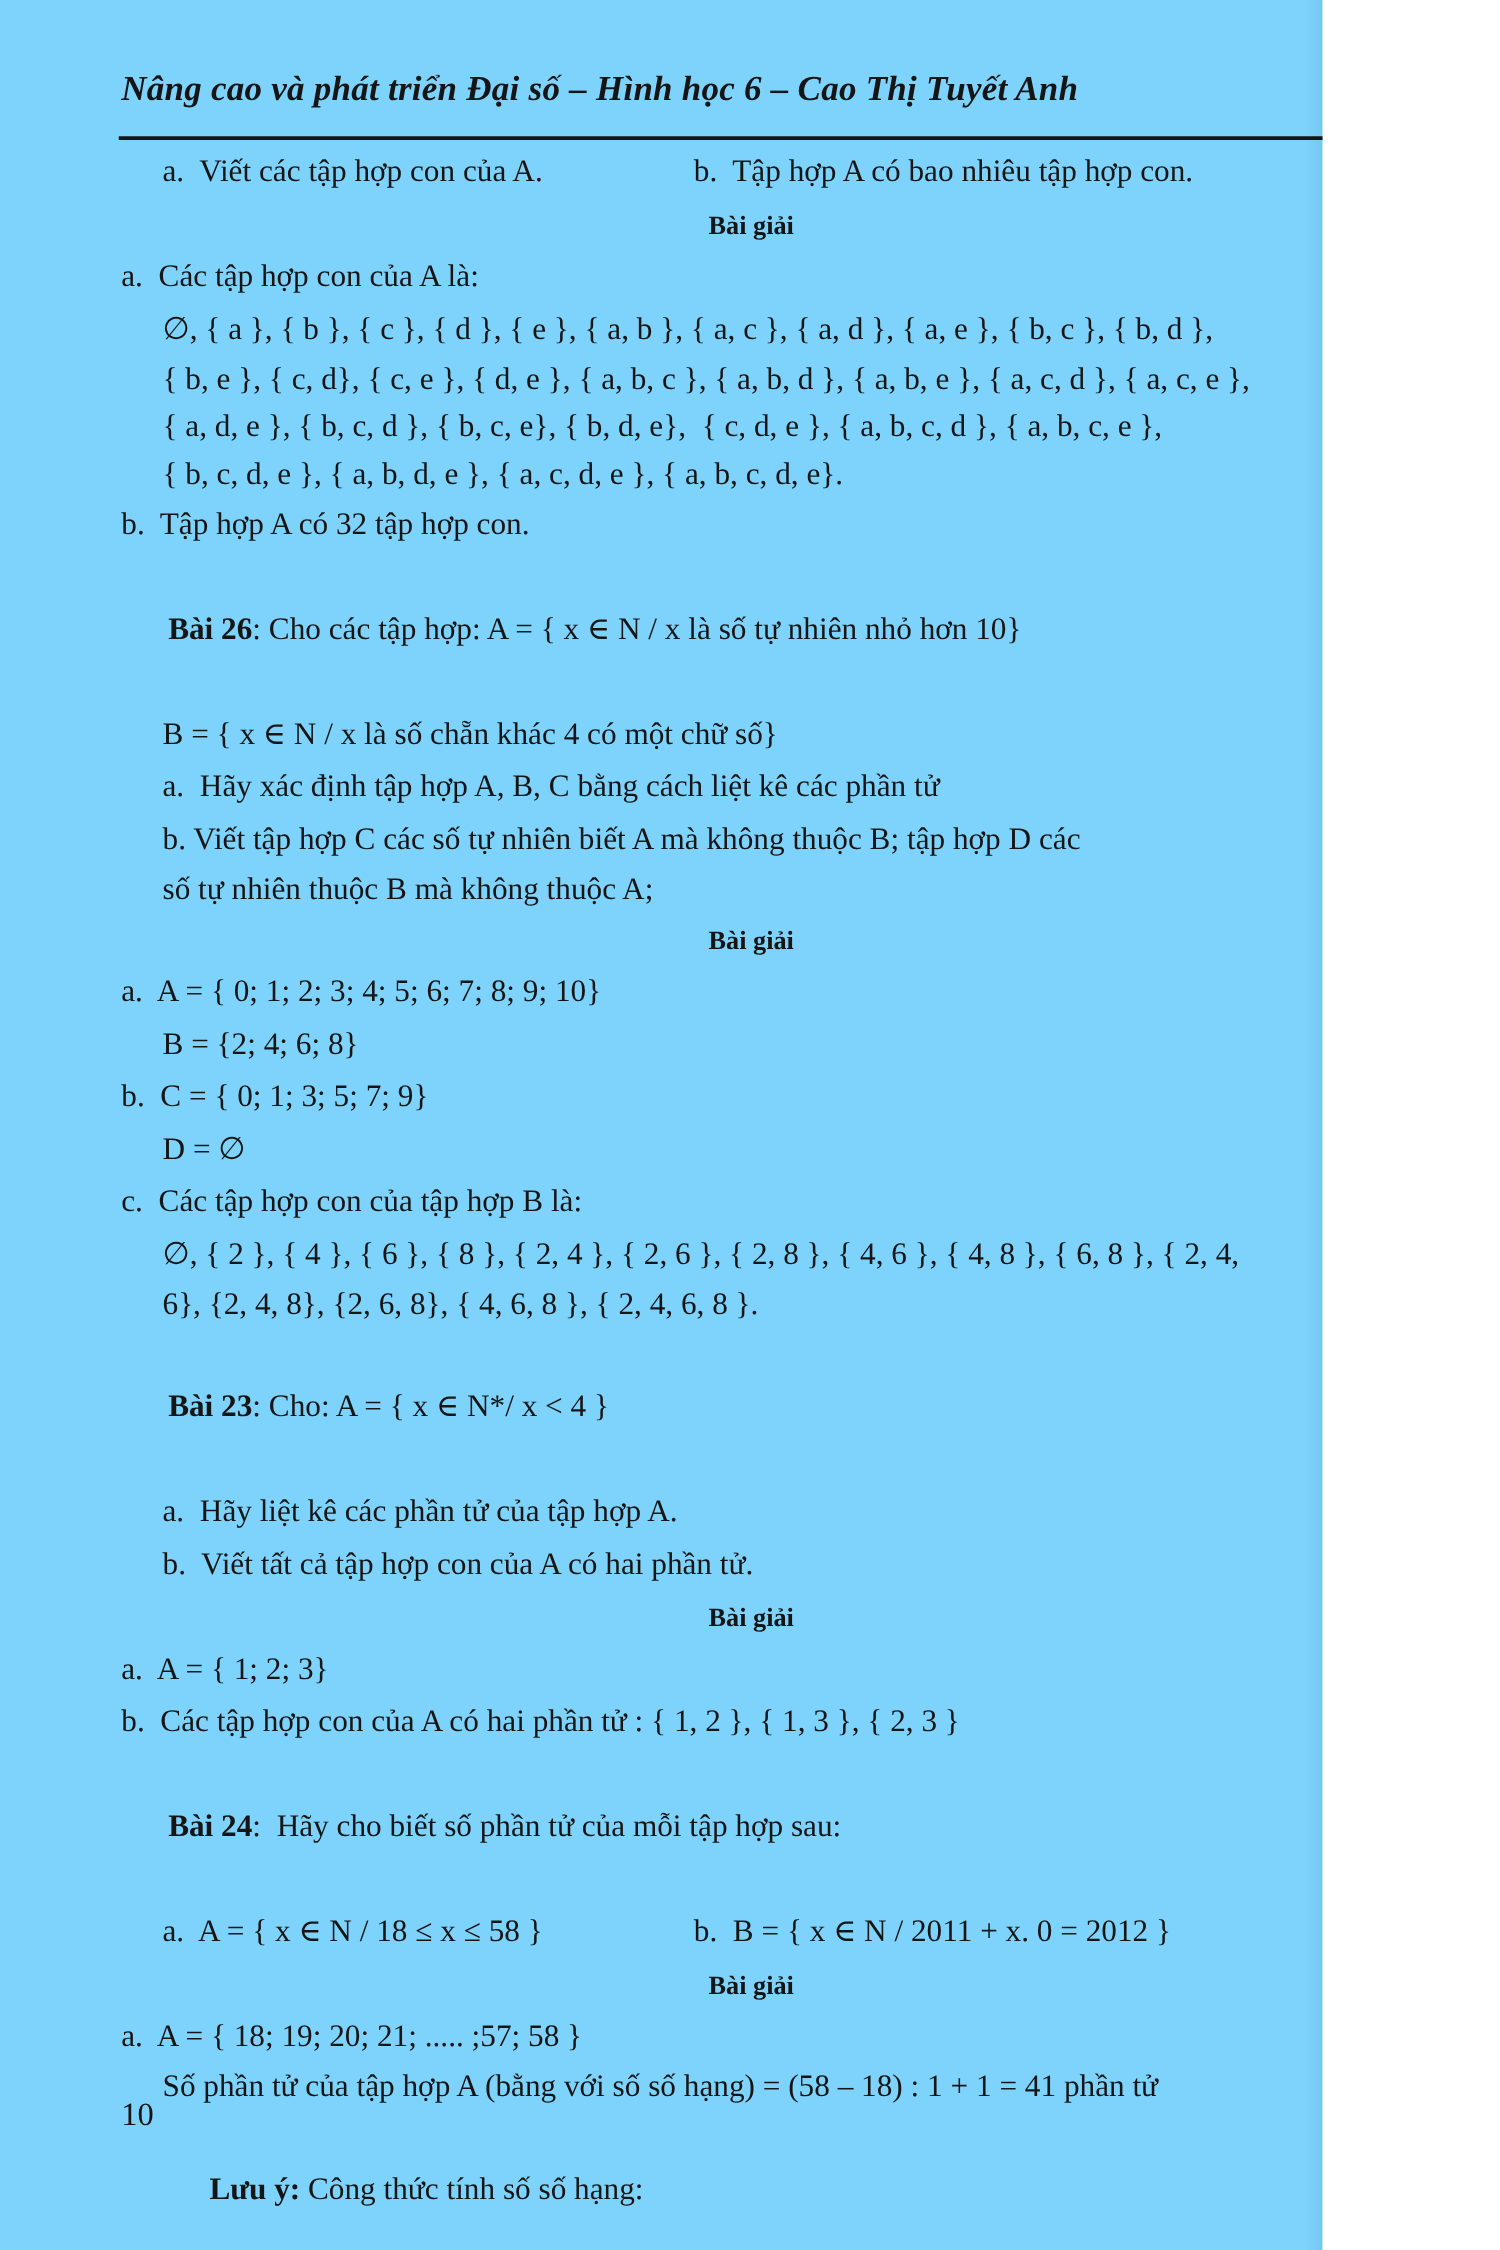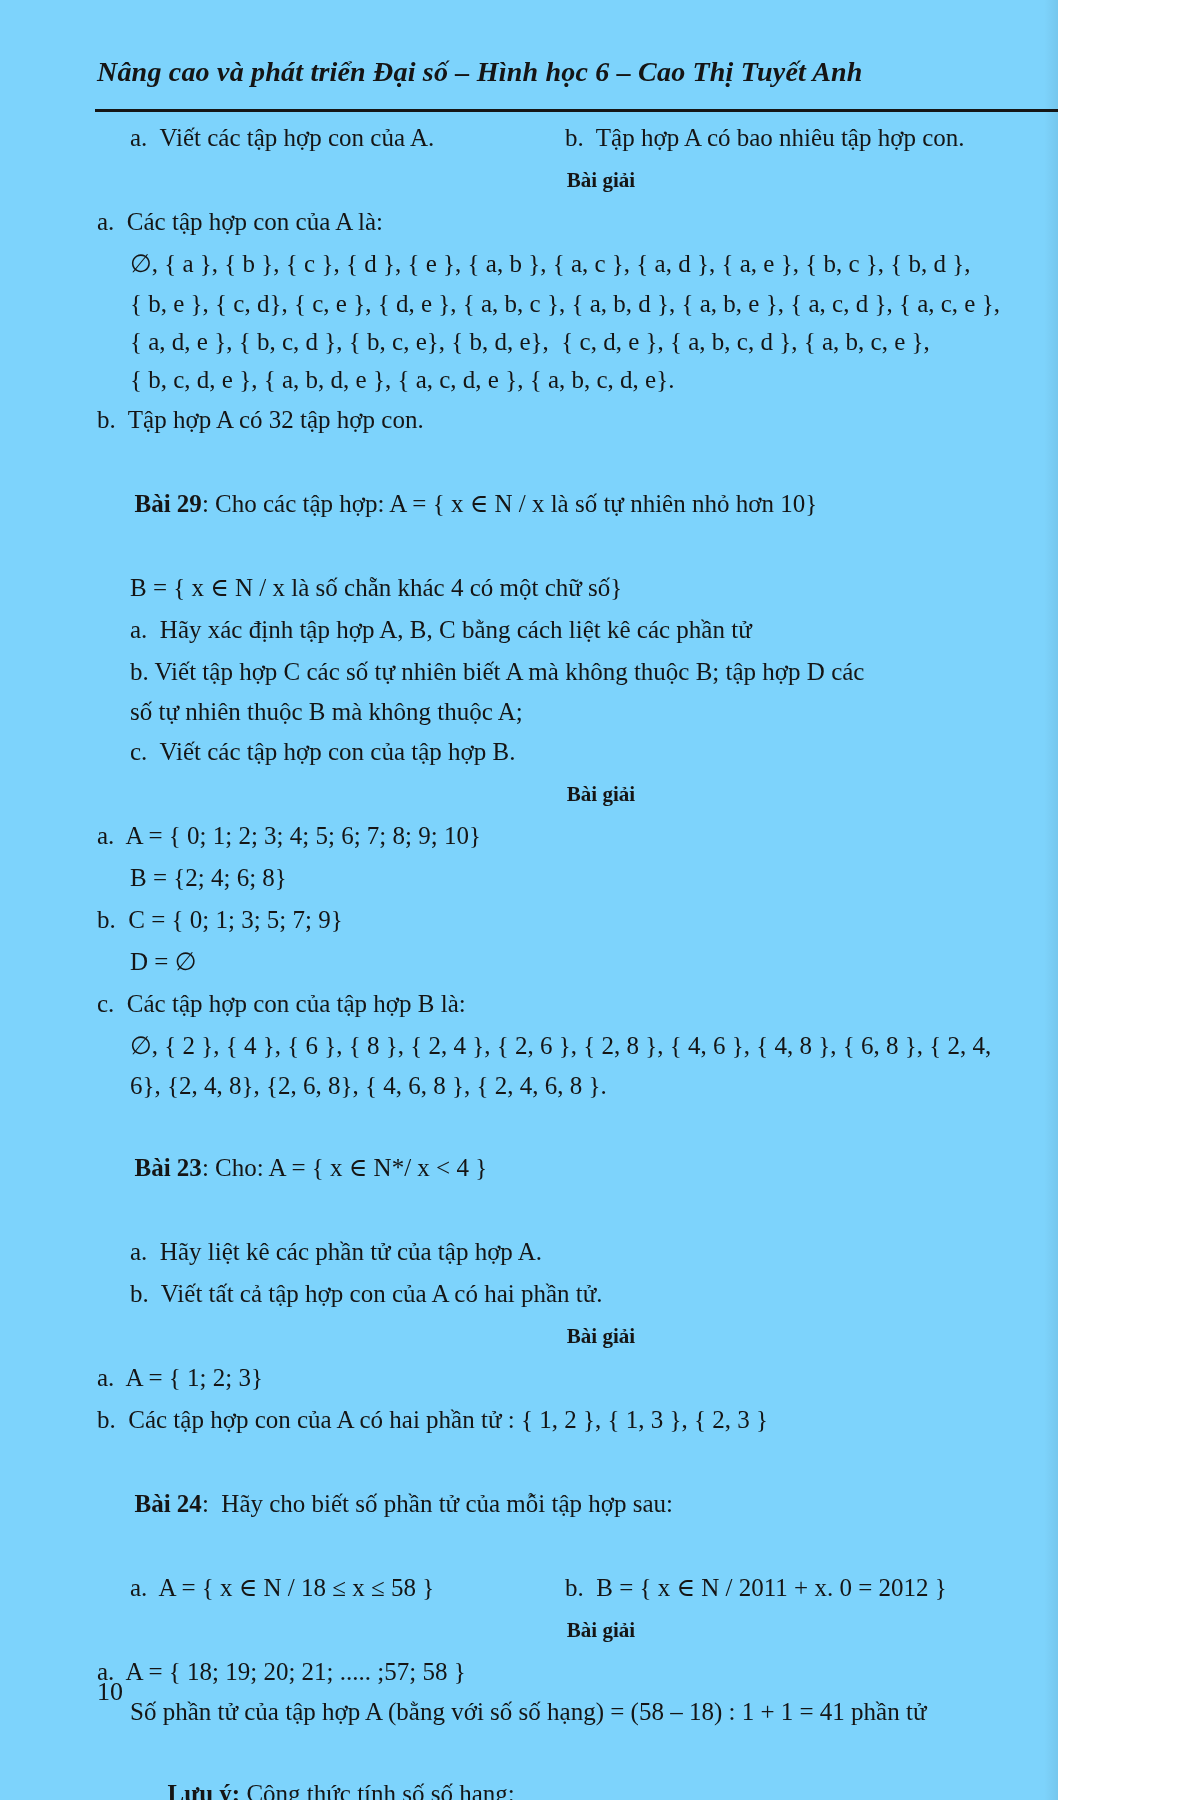--- a/index.html
+++ b/index.html
@@ -22,21 +22,21 @@
     white-space:pre;letter-spacing:.2px;
   }
   .header-rule{
     position:absolute;left:95px;top:109px;width:1012px;height:0;
     border-top:3px solid #161616;
   }
   .content{
     position:absolute;left:97px;top:117px;width:1008px;
     font-size:25px;
   }
-  .ln{line-height:42px;white-space:pre;gap:10px;}
+  .ln{line-height:42px;white-space:pre;}
   .tight{line-height:38px;}
   .l1{padding-left:33px;}
   .heading{font-weight:bold;text-align:center;font-size:21px;}
   .b{font-weight:bold;}
   .twocol{display:flex;}
   .col-a{margin-left:33px;width:425px;flex:none;}
   .col-b{flex:none;}
   .pagenum{position:absolute;left:97px;top:1671px;font-size:26px;line-height:42px;}
 </style>
 </head>
@@ -56,27 +56,26 @@
 
     <div class="ln heading">Bài giải</div>
     <div class="ln">a.  Các tập hợp con của A là:</div>
     <div class="ln l1">∅, { a }, { b }, { c }, { d }, { e }, { a, b }, { a, c }, { a, d }, { a, e }, { b, c }, { b, d },</div>
     <div class="ln l1 tight">{ b, e }, { c, d}, { c, e }, { d, e }, { a, b, c }, { a, b, d }, { a, b, e }, { a, c, d }, { a, c, e },</div>
     <div class="ln l1 tight">{ a, d, e }, { b, c, d }, { b, c, e}, { b, d, e},  { c, d, e }, { a, b, c, d }, { a, b, c, e },</div>
     <div class="ln l1 tight">{ b, c, d, e }, { a, b, d, e }, { a, c, d, e }, { a, b, c, d, e}.</div>
     <div class="ln">b.  Tập hợp A có 32 tập hợp con.</div>
 
     <div class="ln">
-      <span class="b">Bài 29</span><span>: Cho các tập hợp: A = { x ∈ N / x là số tự nhiên nhỏ hơn 10}</span>
+      <span class="b">Bài 26</span><span>: Cho các tập hợp: A = { x ∈ N / x là số tự nhiên nhỏ hơn 10}</span>
     </div>
     <div class="ln l1">B = { x ∈ N / x là số chẵn khác 4 có một chữ số}</div>
     <div class="ln l1">a.  Hãy xác định tập hợp A, B, C bằng cách liệt kê các phần tử</div>
     <div class="ln l1">b. Viết tập hợp C các số tự nhiên biết A mà không thuộc B; tập hợp D các</div>
     <div class="ln l1 tight">số tự nhiên thuộc B mà không thuộc A;</div>
-    <div class="ln l1">c.  Viết các tập hợp con của tập hợp B.</div>
 
     <div class="ln heading">Bài giải</div>
     <div class="ln">a.  A = { 0; 1; 2; 3; 4; 5; 6; 7; 8; 9; 10}</div>
     <div class="ln l1">B = {2; 4; 6; 8}</div>
     <div class="ln">b.  C = { 0; 1; 3; 5; 7; 9}</div>
     <div class="ln l1">D = ∅</div>
     <div class="ln">c.  Các tập hợp con của tập hợp B là:</div>
     <div class="ln l1">∅, { 2 }, { 4 }, { 6 }, { 8 }, { 2, 4 }, { 2, 6 }, { 2, 8 }, { 4, 6 }, { 4, 8 }, { 6, 8 }, { 2, 4,</div>
     <div class="ln l1 tight">6}, {2, 4, 8}, {2, 6, 8}, { 4, 6, 8 }, { 2, 4, 6, 8 }.</div>
 

